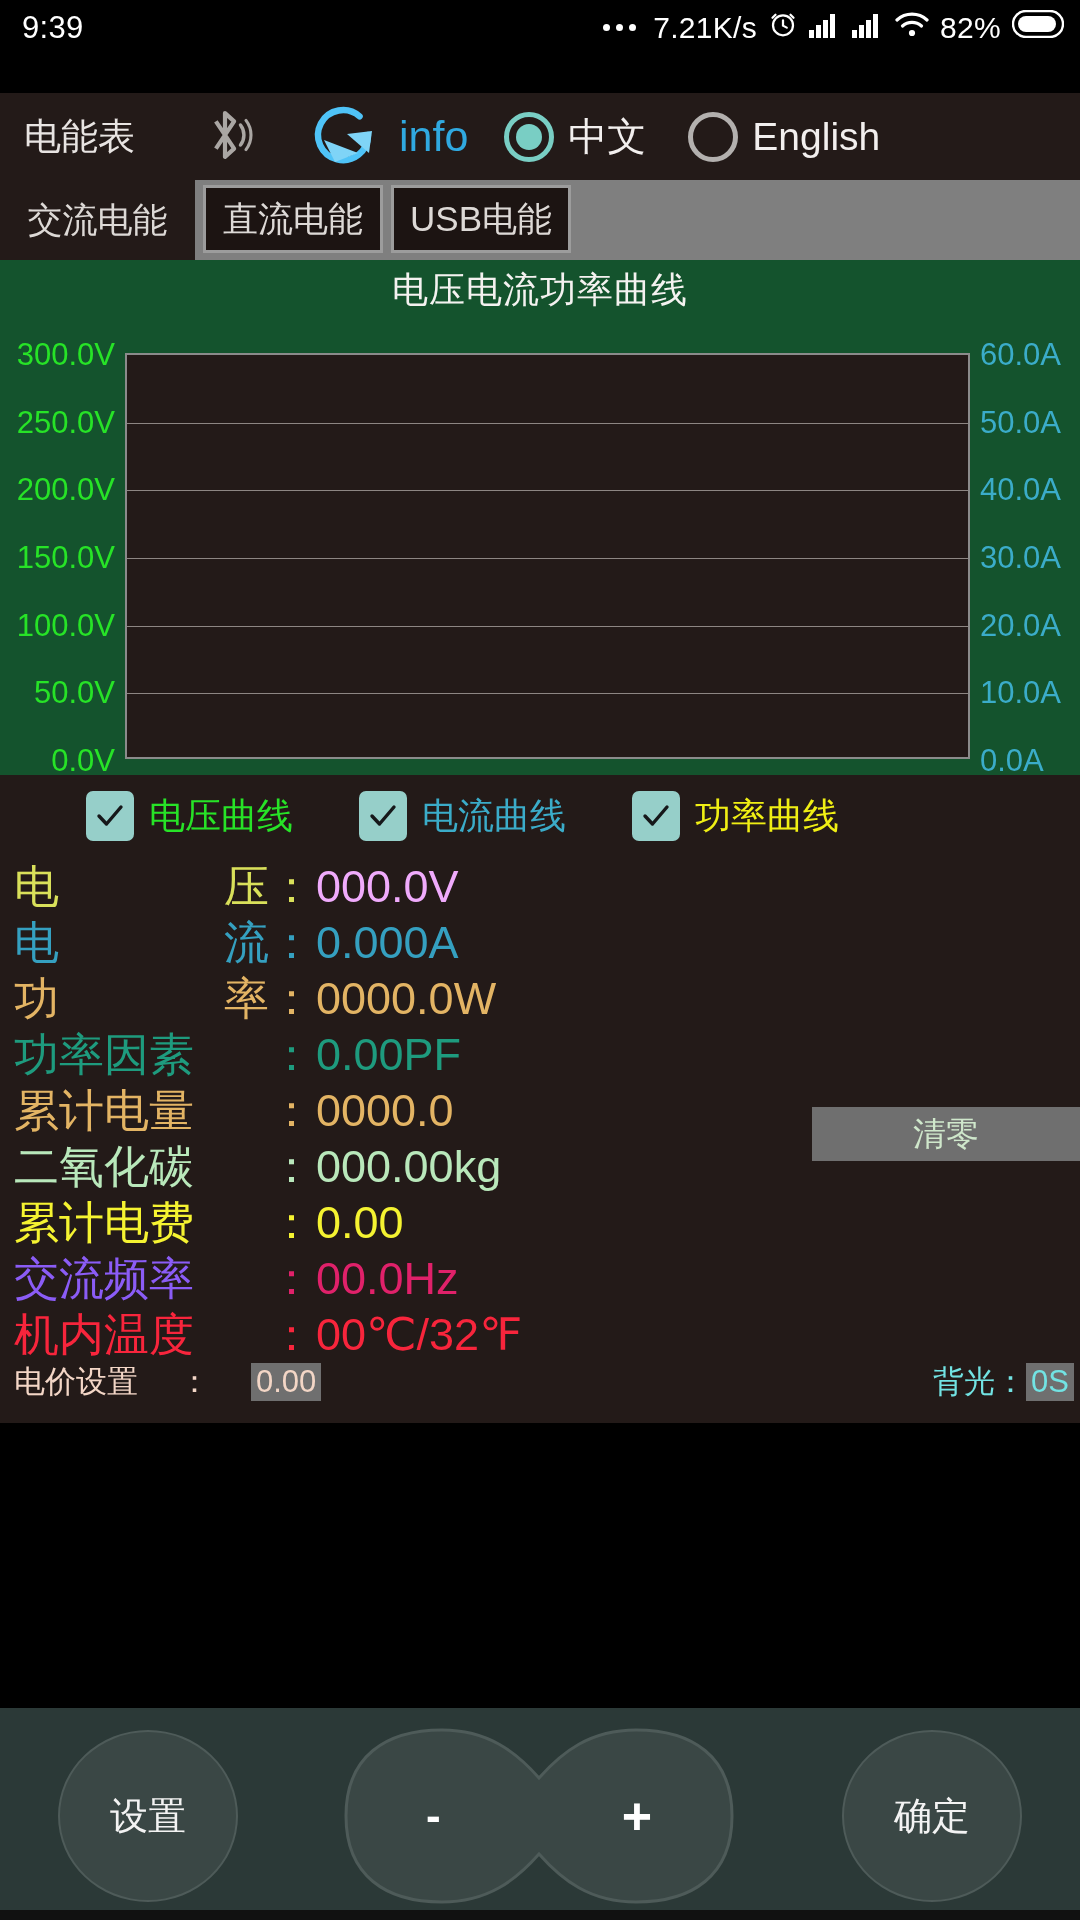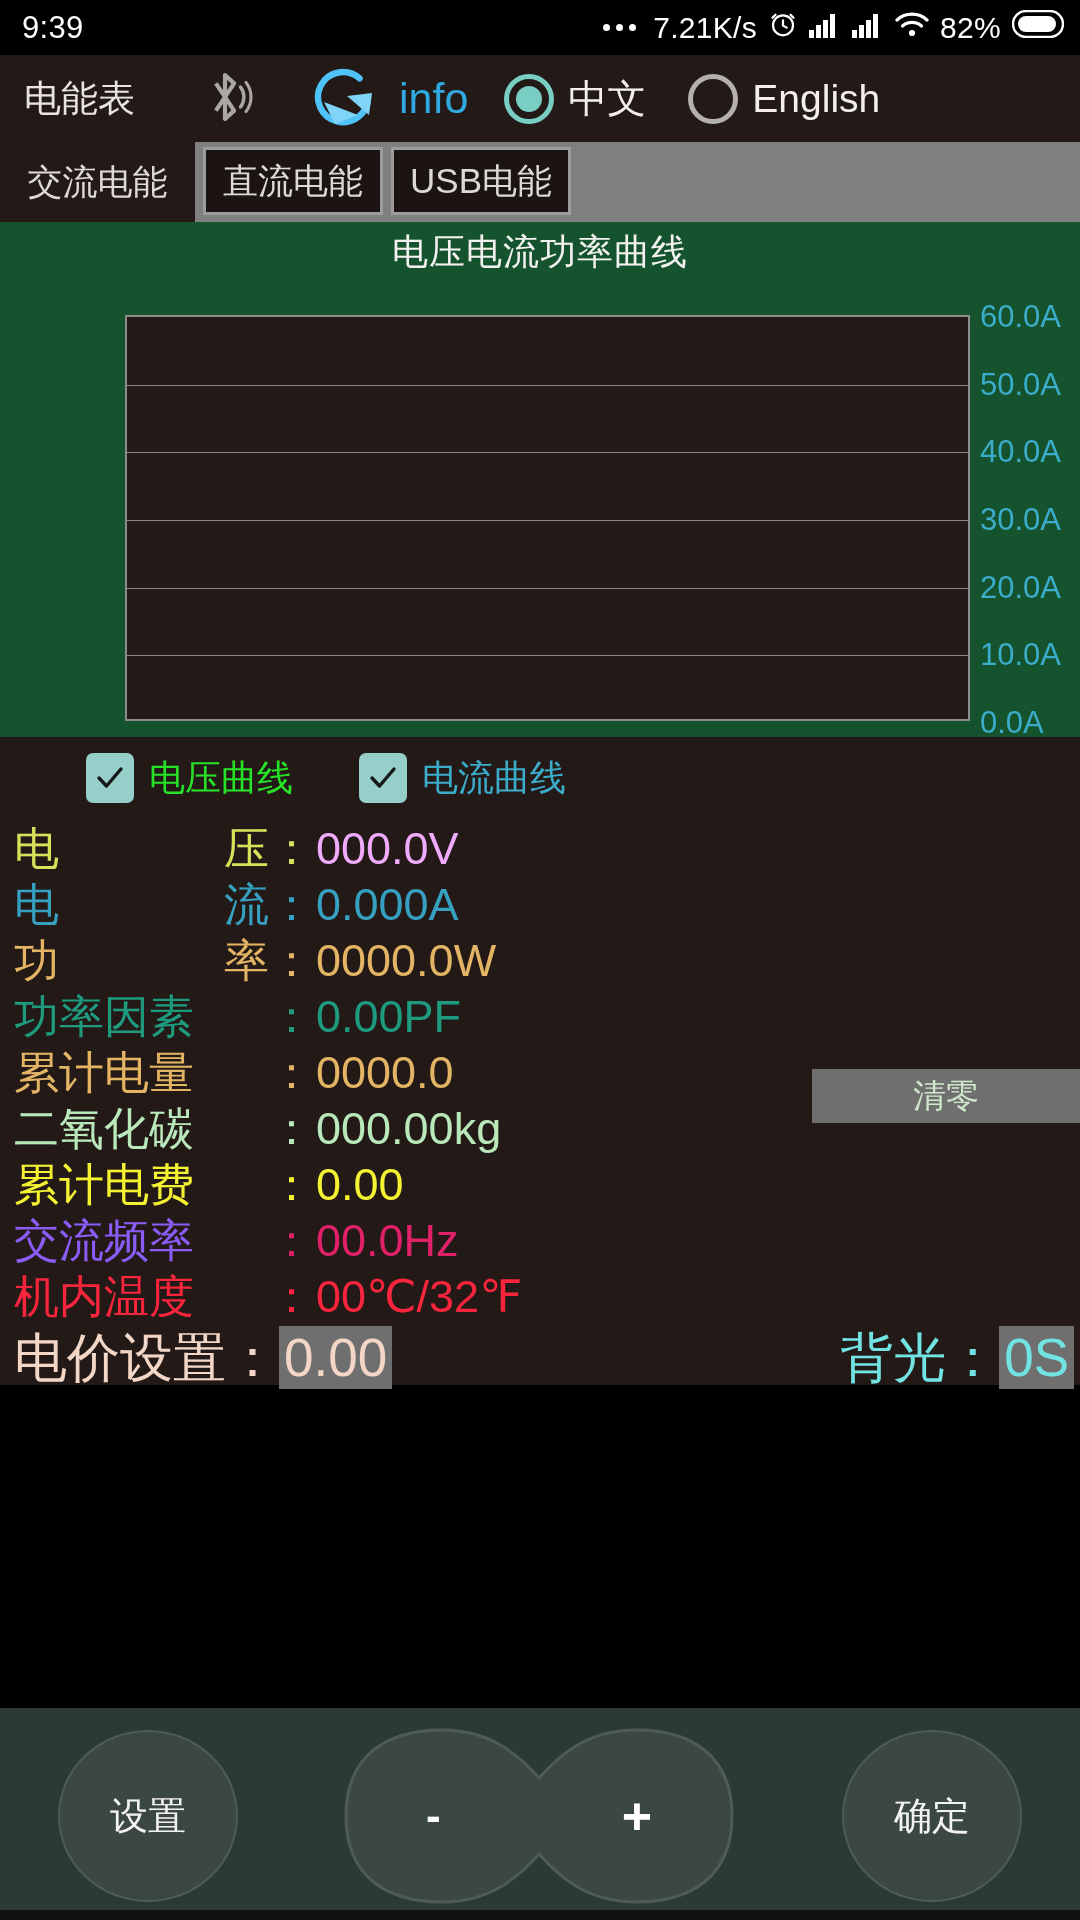--- a/index.html
+++ b/index.html
@@ -18,21 +18,21 @@
   #status-clock{ font-size:31px; }
   #status-right{ margin-left:auto; display:flex; align-items:center; gap:11px; }
   .dots{ display:flex; gap:6px; align-items:center; margin-right:6px;}
   .dots i{ width:7px;height:7px;border-radius:50%;background:#fff;display:block;}
   .netspeed{ font-size:30px; }
   .ico{ display:block; }
 
   
   #app-header{
     height:87px; background:#231a18;
-    display:flex; align-items:center; padding:0 14px 0 24px;
+    display:flex; align-items:center; padding:0 14px 0 24px;margin-top:38px;
   }
   #app-title{ color:#e8e4e2; font-size:37px; }
   #bt-icon{ margin-left:62px; }
   #refresh-icon{ margin-left:57px; }
   #info-label{ color:#30a9e0; font-size:43px; margin-left:17px; font-weight:400;}
   .radio-group{ display:flex; align-items:center; margin-left:36px; }
   .radio-outer{
     width:50px;height:50px;border-radius:50%;
     border:5px solid #79cec4; display:flex;align-items:center;justify-content:center;
   }
@@ -103,22 +103,23 @@
     display:inline-flex; justify-content:space-between; width:255px;
   }
   .rcolon{ margin:0 2px 0 0; }
   .rvalue{ }
   #clear-button{
     position:absolute; right:0; top:256px; width:268px; height:54px;
     background:#6f6f6f; color:#cfe7cb; font-size:33px;
     display:flex; align-items:center; justify-content:center;
   }
   #price-row{
-    display:flex; align-items:baseline; height:62px; font-size:53px;
+    display:flex; align-items:baseline; height:62px; font-size:31px;
     padding-right:6px;
+    gap:41px;
   }
   .hl{ background:#6f6f6f; padding:1px 5px; }
   #backlight-block{ margin-left:auto; display:flex; align-items:baseline;}
 
   
   #bottom-bar{
     position:absolute; left:0; bottom:0; width:1080px; height:212px;
     background:#2b3937;
   }
   .pill{
@@ -227,20 +228,29 @@
 <div id="tab-bar">
   <div class="tab selected">交流电能</div>
   <div class="tab unselected">直流电能</div>
   <div class="tab unselected">USB电能</div>
   <div id="tab-spacer"></div>
 </div>
 
 <div id="chart-section">
   <div id="chart-title">电压电流功率曲线</div>
   <div id="chart-wrap">
+    <div id="left-axis">
+        <div class="axis-left" style="top: 2px; color: rgb(39, 227, 39);">300.0V</div>
+        <div class="axis-left" style="top: 69.6667px; color: rgb(39, 227, 39);">250.0V</div>
+        <div class="axis-left" style="top: 137.333px; color: rgb(39, 227, 39);">200.0V</div>
+        <div class="axis-left" style="top: 205px; color: rgb(39, 227, 39);">150.0V</div>
+        <div class="axis-left" style="top: 272.667px; color: rgb(39, 227, 39);">100.0V</div>
+        <div class="axis-left" style="top: 340.333px; color: rgb(39, 227, 39);">50.0V</div>
+        <div class="axis-left" style="top: 408px; color: rgb(39, 227, 39);">0.0V</div>
+      </div>
     <div id="plot">
         <div class="gridline" style="top: 67.6667px;"></div>
         <div class="gridline" style="top: 135.333px;"></div>
         <div class="gridline" style="top: 203px;"></div>
         <div class="gridline" style="top: 270.667px;"></div>
         <div class="gridline" style="top: 338.333px;"></div>
       </div>
     <div id="right-axis">
         <div class="axis-right" style="top: 2px; color: rgb(59, 172, 201);">60.0A</div>
         <div class="axis-right" style="top: 69.6667px; color: rgb(59, 172, 201);">50.0A</div>
@@ -262,20 +272,28 @@
       </span>
       <span class="legend-label" style="color: rgb(39, 227, 39);">电压曲线</span>
     </div>
     <div class="legend-item">
       <span class="cbox">
         <svg width="34" height="34" viewBox="0 0 34 34">
           <path d="M6 17 13.5 25 28 8" stroke="#16181a" stroke-width="3.4" fill="none" stroke-linecap="round" stroke-linejoin="round"></path>
         </svg>
       </span>
       <span class="legend-label" style="color: rgb(59, 172, 201);">电流曲线</span>
+    </div>
+    <div class="legend-item">
+      <span class="cbox">
+        <svg width="34" height="34" viewBox="0 0 34 34">
+          <path d="M6 17 13.5 25 28 8" stroke="#16181a" stroke-width="3.4" fill="none" stroke-linecap="round" stroke-linejoin="round"></path>
+        </svg>
+      </span>
+      <span class="legend-label" style="color: rgb(240, 239, 20);">功率曲线</span>
     </div>
   </div>
 
 <div id="readouts">
   <div id="readout-rows">
       <div class="rrow">
         <span class="rlabel spread" style="color: rgb(217, 224, 90);">
           <span>电</span>
           <span>压</span>
         </span>

